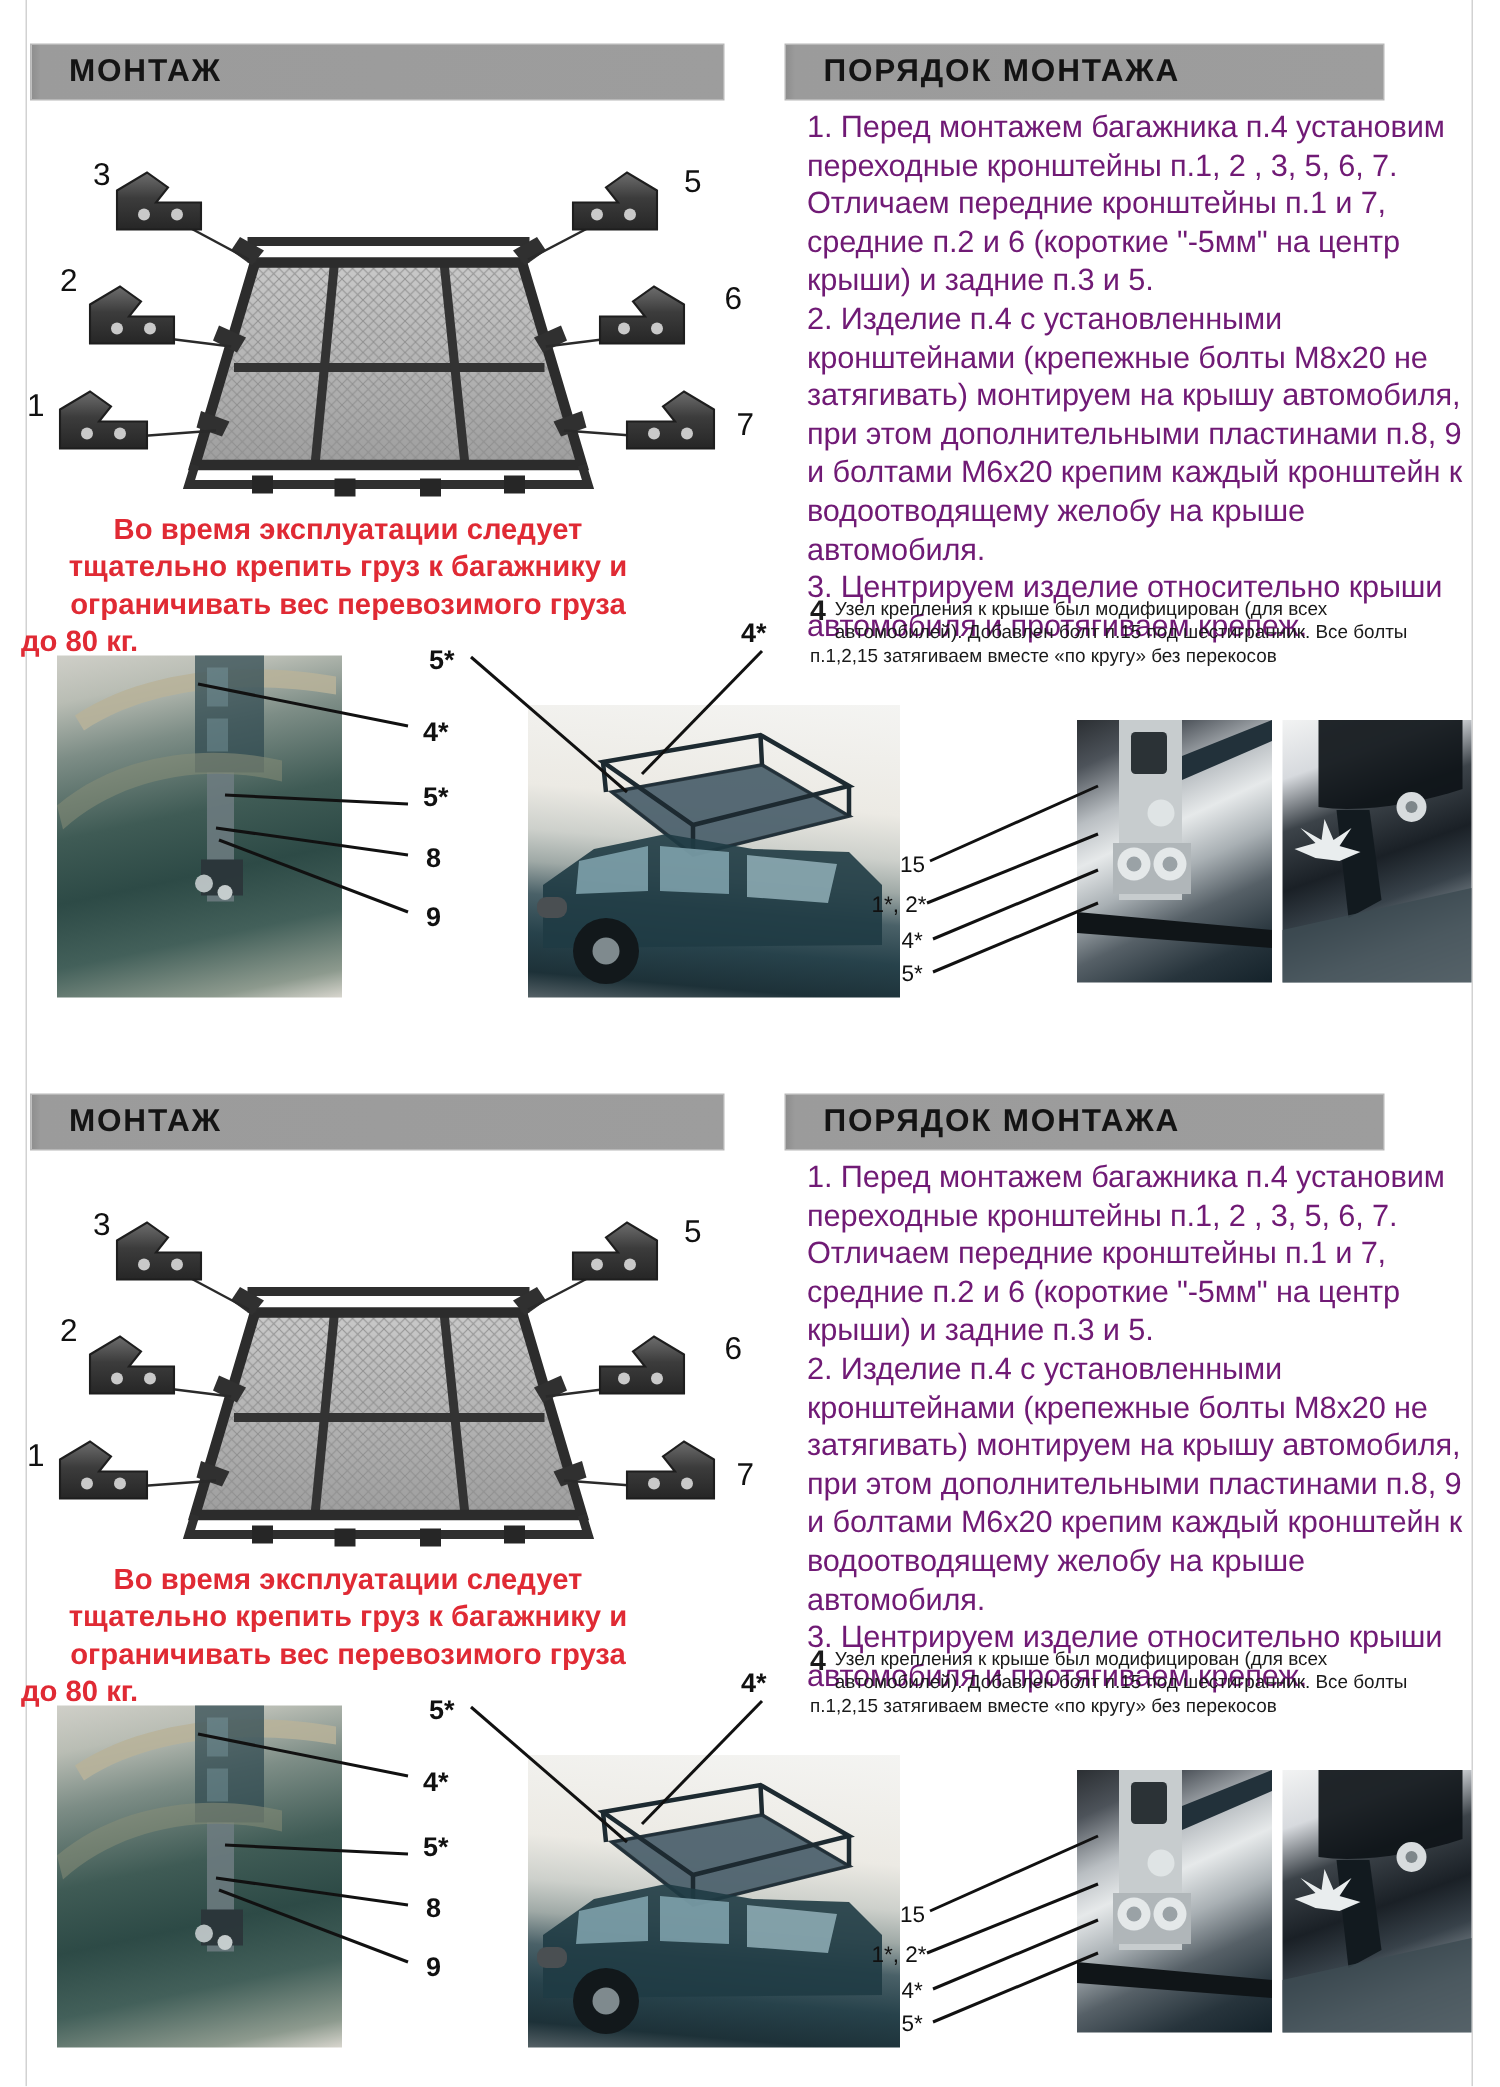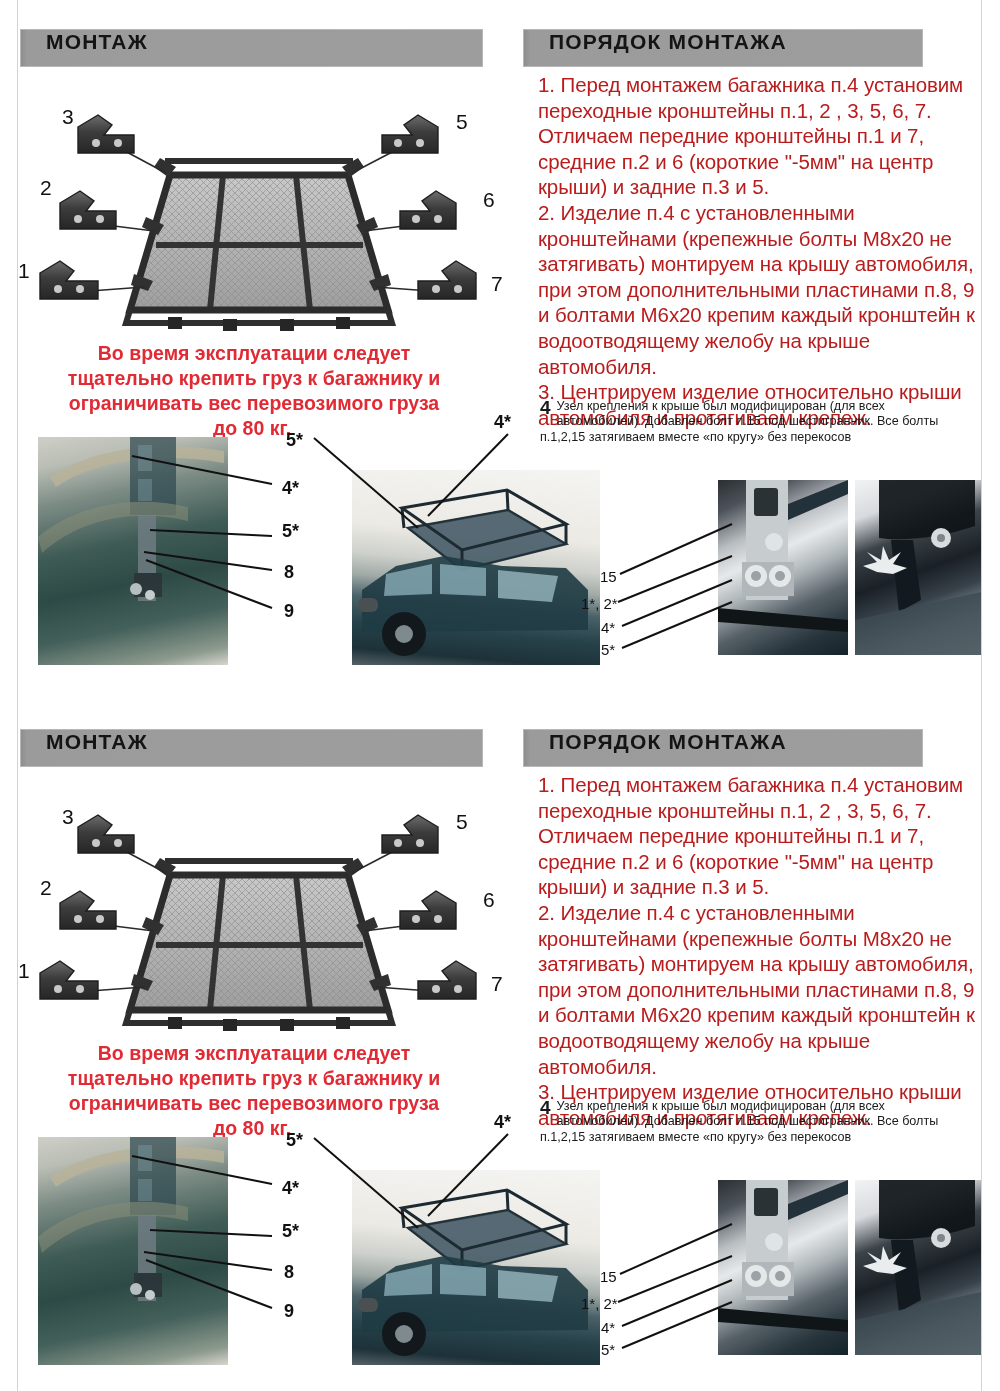--- a/index.html
+++ b/index.html
@@ -27,40 +27,40 @@
   .panel { position: absolute; left: 0; width: 1000px; }
   .panel.p1 { top: 0px;   height: 700px; }
   .panel.p2 { top: 700px; height: 691px; }
 
   
   .hdr {
     position: absolute;
     height: 38px;
     background: linear-gradient(to right, #8e8e8e 0px, #9b9b9b 6px, #9d9d9d 100%);
     border: 1px solid #b7b7b7;
-    display: flex; align-items: flex-start;
+    display: flex; align-items: center;
   }
   .hdr .hdr-label {
     color: #141414;
     font-weight: bold;
     font-size: 21px;
     letter-spacing: 1.2px;
     padding-left: 25px;
     white-space: nowrap;
   }
   .hdr.left  { left: 20px;  top: 29px; width: 463px; }
   .hdr.right { left: 523px; top: 29px; width: 400px; }
 
   
   .steps {
     position: absolute;
     left: 538px; top: 72px; width: 448px;
     font-size: 20.5px;
     line-height: 25.6px;
-    color: #b91c1c;
+    color: #701a75;
     letter-spacing: -0.1px;
   }
   .steps p { margin: 0; }
 
   .note4 {
     position: absolute;
     left: 540px; top: 399px; width: 420px;
     font-size: 12.6px;
     line-height: 15.4px;
     color: #1a1a1a;
@@ -70,30 +70,30 @@
     font-size: 19px;
     font-weight: bold;
     line-height: 17px;
     margin-right: 6px;
   }
   .note4 p { margin: 0; }
 
   
   .warn {
     position: absolute;
-    left: 36px; top: 341px; width: 436px;
+    left: 14px; top: 341px; width: 436px;
     color: #e02a34;
     font-weight: bold;
     font-size: 19.5px;
     line-height: 25px;
     text-align: center;
   }
   .warn .warn-tail {
     display: block;
-    text-align: center;
+    text-align: left;
     padding-right: 4px;
   }
 
   
   .lbl {
     position: absolute;
     font-size: 21px;
     color: #111;
     font-family: "Liberation Sans", "DejaVu Sans", sans-serif;
     white-space: nowrap;

